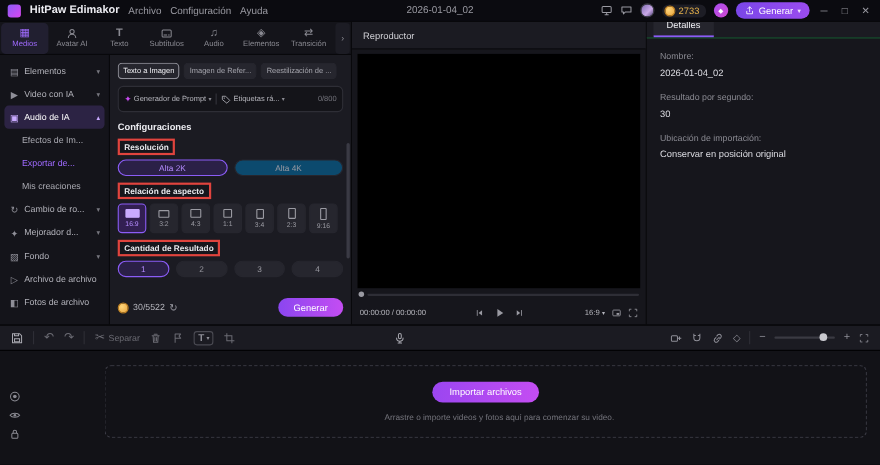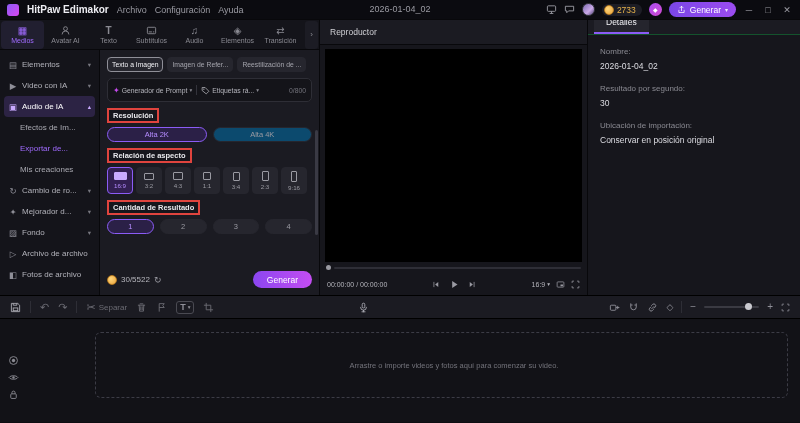--- a/index.html
+++ b/index.html
@@ -283,20 +283,21 @@
               <svg class="svgi sm" viewBox="0 0 12 12">
                   <path d="M1.5 2h4L10.5 7 7 10.5 1.5 6z" fill="none" stroke="currentColor" stroke-linejoin="round"></path>
                   <circle cx="3.8" cy="4.2" r=".8" fill="currentColor"></circle>
                 </svg>
               <span>Etiquetas rá...</span>
               <span class="caret">▾</span>
             </span>
             <span class="counter">0/800</span>
           </div>
 
+          <div class="config-title">Configuraciones</div>
 
           <div>
             <span class="red-label">Resolución</span>
           </div>
           <div class="res-row">
             <div class="res-btn active">Alta 2K</div>
             <div class="res-btn">Alta 4K</div>
           </div>
 
           <div>
@@ -517,17 +518,18 @@
           </svg>
       </span>
       <span>
         <svg class="svgi" viewBox="0 0 12 12">
             <rect x="3" y="5.3" width="6" height="5" rx="1" fill="none" stroke="currentColor"></rect>
             <path d="M4.3 5.3V4a1.7 1.7 0 0 1 3.4 0v1.3" fill="none" stroke="currentColor"></path>
           </svg>
       </span>
     </div>
     <div class="dropzone">
+      <button class="import-btn">Importar archivos</button>
       <div class="drop-hint">Arrastre o importe videos y fotos aquí para comenzar su video.</div>
     </div>
   </div>
 
 </div>
 
 </body></html>

